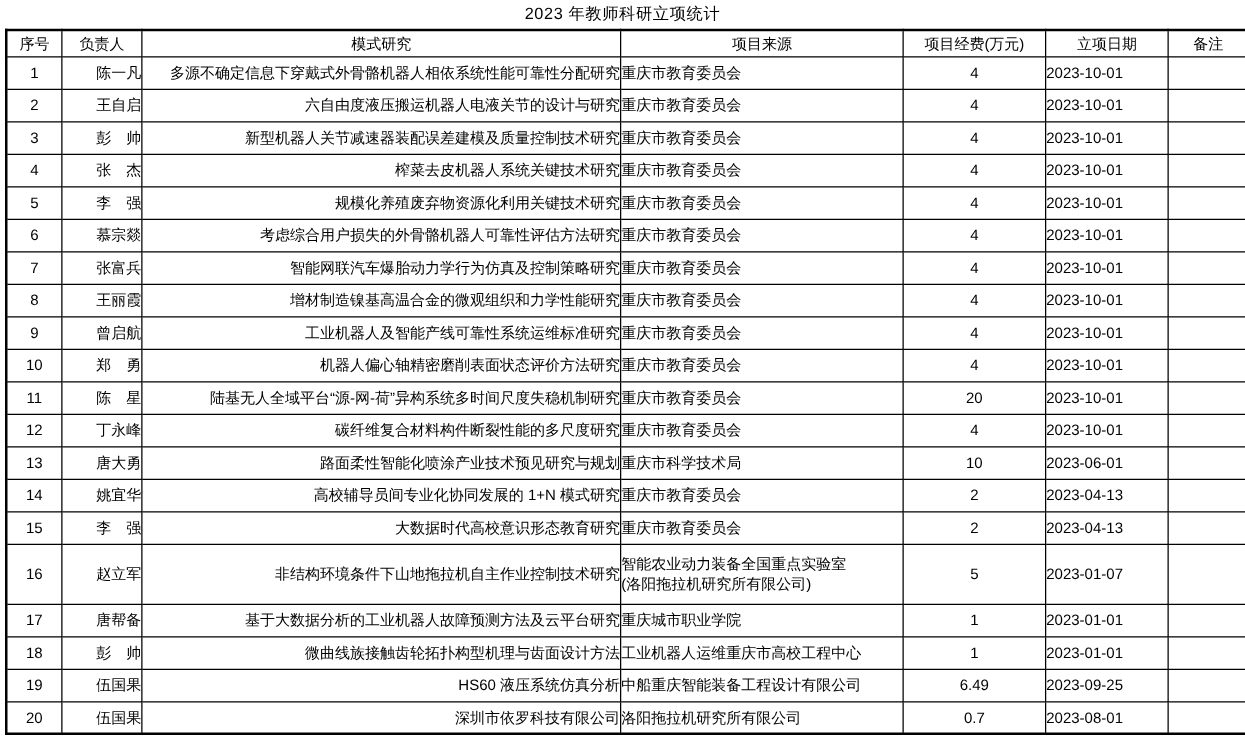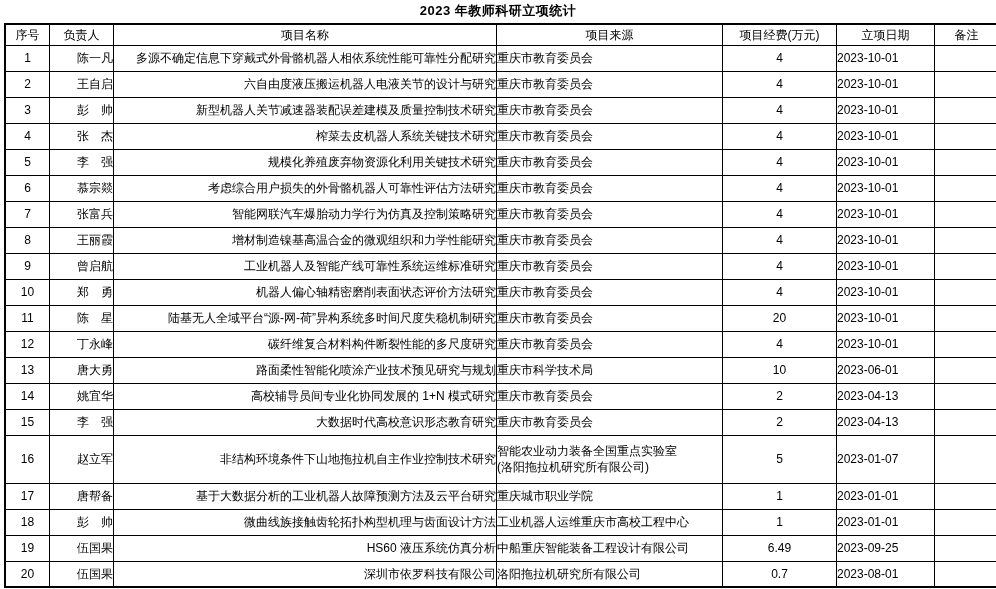--- a/index.html
+++ b/index.html
@@ -11,21 +11,21 @@
   .page {
     width: 996px;
     height: 589px;
     background: #fff;
     overflow: hidden;
     position: relative;
   }
   .doc-title {
     text-align: center;
     font-size: 13px;
-    font-weight: bold;
+    font-weight: normal;
     color: #000;
     margin: 2px 0 3px 0;
     letter-spacing: 0.5px;
   }
   table.stat-table {
     border-collapse: collapse;
     table-layout: fixed;
     width: 986px;
     margin-left: 4px;
     border: 2px solid #000;
@@ -57,21 +57,21 @@
 <body>
 
 <div class="page">
   <div class="doc-title">2023 年教师科研立项统计</div>
 
   <table class="stat-table">
     <thead>
       <tr>
         <th class="col-no">序号</th>
         <th class="col-leader">负责人</th>
-        <th class="col-name" style="text-align:center; padding-left:0;">项目名称</th>
+        <th class="col-name" style="text-align:center; padding-left:0;">模式研究</th>
         <th class="col-source" style="text-align:center; padding-left:0;">项目来源</th>
         <th class="col-fund">项目经费(万元)</th>
         <th class="col-date">立项日期</th>
         <th class="col-note">备注</th>
       </tr>
     </thead>
     <tbody>
         <tr>
           <td class="col-no">1</td>
           <td class="col-leader">陈一凡</td>

